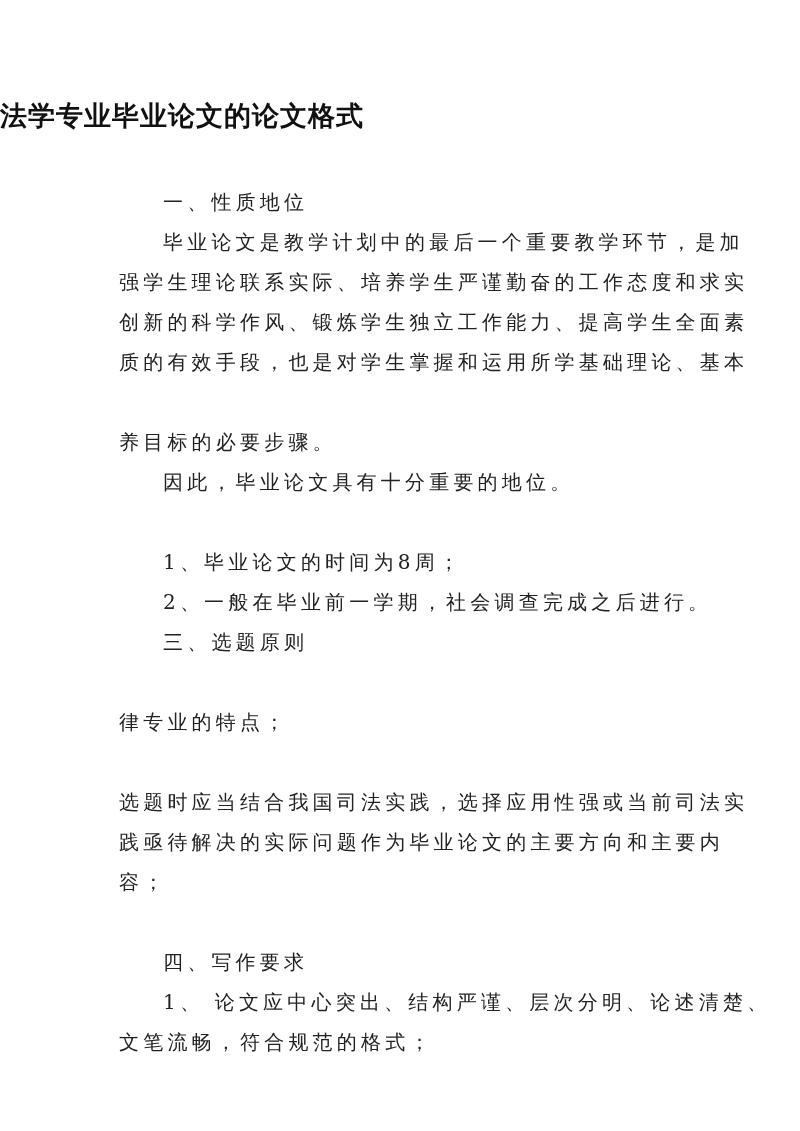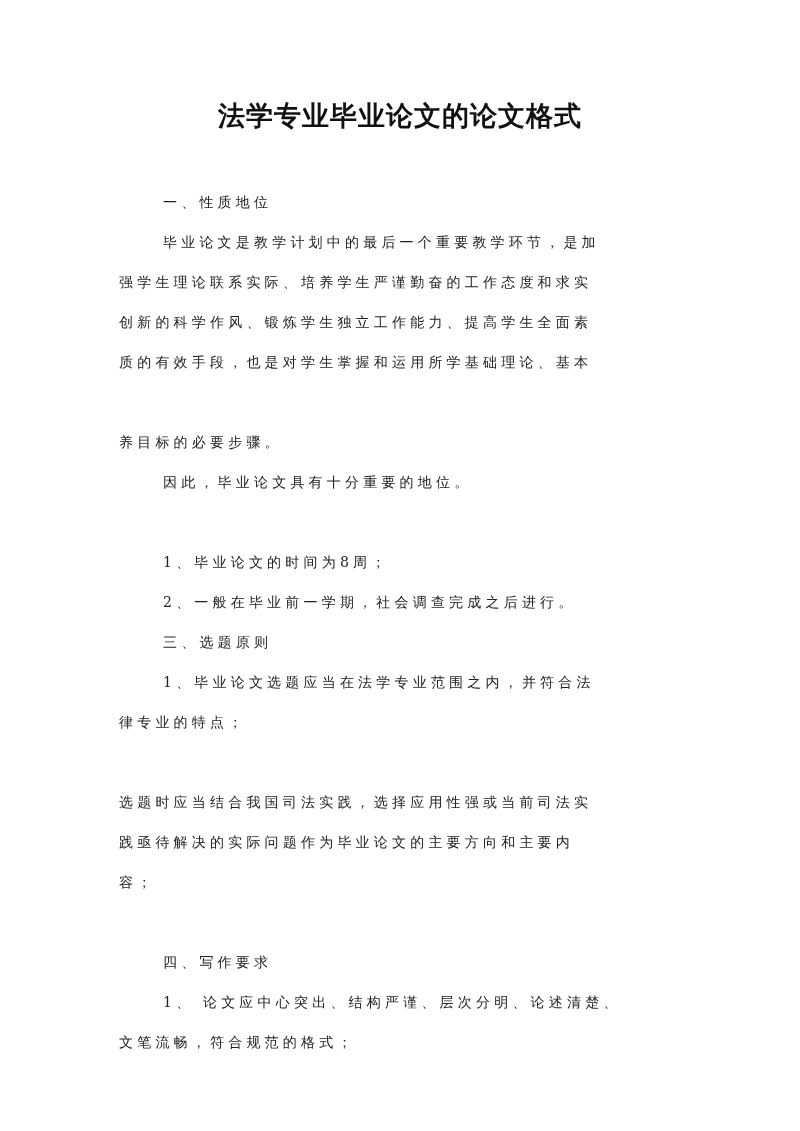--- a/index.html
+++ b/index.html
@@ -19,34 +19,34 @@
       left: 0; top: 0;
       width: 800px;
       height: 1131px;
       background: #ffffff;
     }
     .title {
       position: absolute;
       left: 0;
       top: 96px;
       width: 800px;
-      text-align: center;
+      text-align: left;
       font-family: "DejaVu Sans", sans-serif;
       font-weight: bold;
       font-size: 27px;
       line-height: 40px;
       letter-spacing: 1px;
       color: #111111;
     }
     .line {
       position: absolute;
       left: 119px;
       width: 600px;
       font-family: "DejaVu Serif", serif;
-      font-size: 14px;
+      font-size: 20px;
       line-height: 30px;
       letter-spacing: 4.2px;
       white-space: nowrap;
       color: #222222;
     }
     .line.indent { left: 163px; }
   </style>
 </head>
 <body>
 
@@ -58,21 +58,20 @@
   <div class="line indent" style="top:227px">毕业论文是教学计划中的最后一个重要教学环节，是加</div>
   <div class="line" style="top:307px">创新的科学作风、锻炼学生独立工作能力、提高学生全面素</div>
   <div class="line" style="top:347px">质的有效手段，也是对学生掌握和运用所学基础理论、基本</div>
   <div class="line" style="top:427px">养目标的必要步骤。</div>
   <div class="line indent" style="top:467px">因此，毕业论文具有十分重要的地位。</div>
 
   <div class="line indent" style="top:547px">1、毕业论文的时间为8周；</div>
   <div class="line indent" style="top:587px">2、一般在毕业前一学期，社会调查完成之后进行。</div>
 
   <div class="line indent" style="top:627px">三、选题原则</div>
-  <div class="line indent" style="top:667px">1、毕业论文选题应当在法学专业范围之内，并符合法</div>
   <div class="line" style="top:707px">律专业的特点；</div>
   <div class="line" style="top:787px">选题时应当结合我国司法实践，选择应用性强或当前司法实</div>
   <div class="line" style="top:827px">践亟待解决的实际问题作为毕业论文的主要方向和主要内</div>
   <div class="line" style="top:867px">容；</div>
 
   <div class="line indent" style="top:947px">四、写作要求</div>
   <div class="line indent" style="top:987px">1、 论文应中心突出、结构严谨、层次分明、论述清楚、</div>
   <div class="line" style="top:1027px">文笔流畅，符合规范的格式；</div>
 </div>
 

